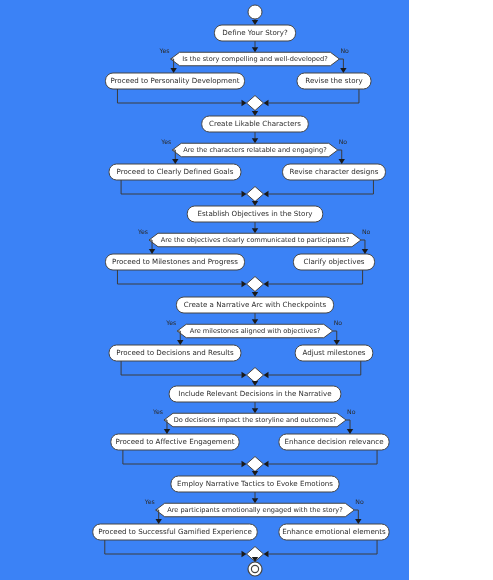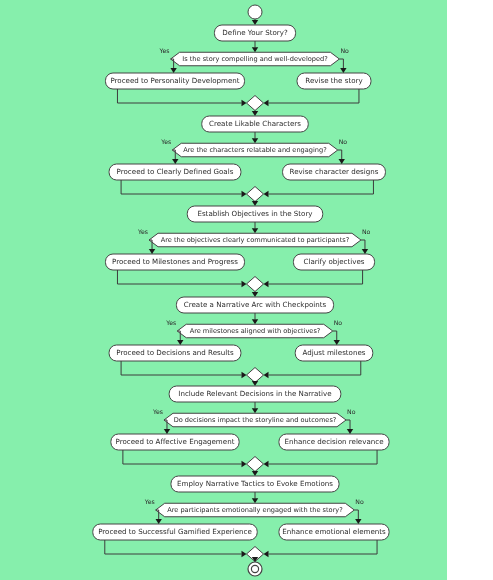--- a/index.html
+++ b/index.html
@@ -8,23 +8,23 @@
     background: #ffffff;
   }
   body {
     width: 493px;
     height: 580px;
     font-family: "DejaVu Sans", sans-serif;
     overflow: hidden;
   }
   #diagram-root {
     position: relative;
-    width: 447px;
+    width: 409px;
     height: 580px;
-    background: #86efac;
+    background: #3b82f6;
     text-decoration: underline;
   }
   svg.flow {
     position: absolute;
     left: 0;
     top: 0;
     width: 493px;
     height: 580px;
     display: block;
   }

